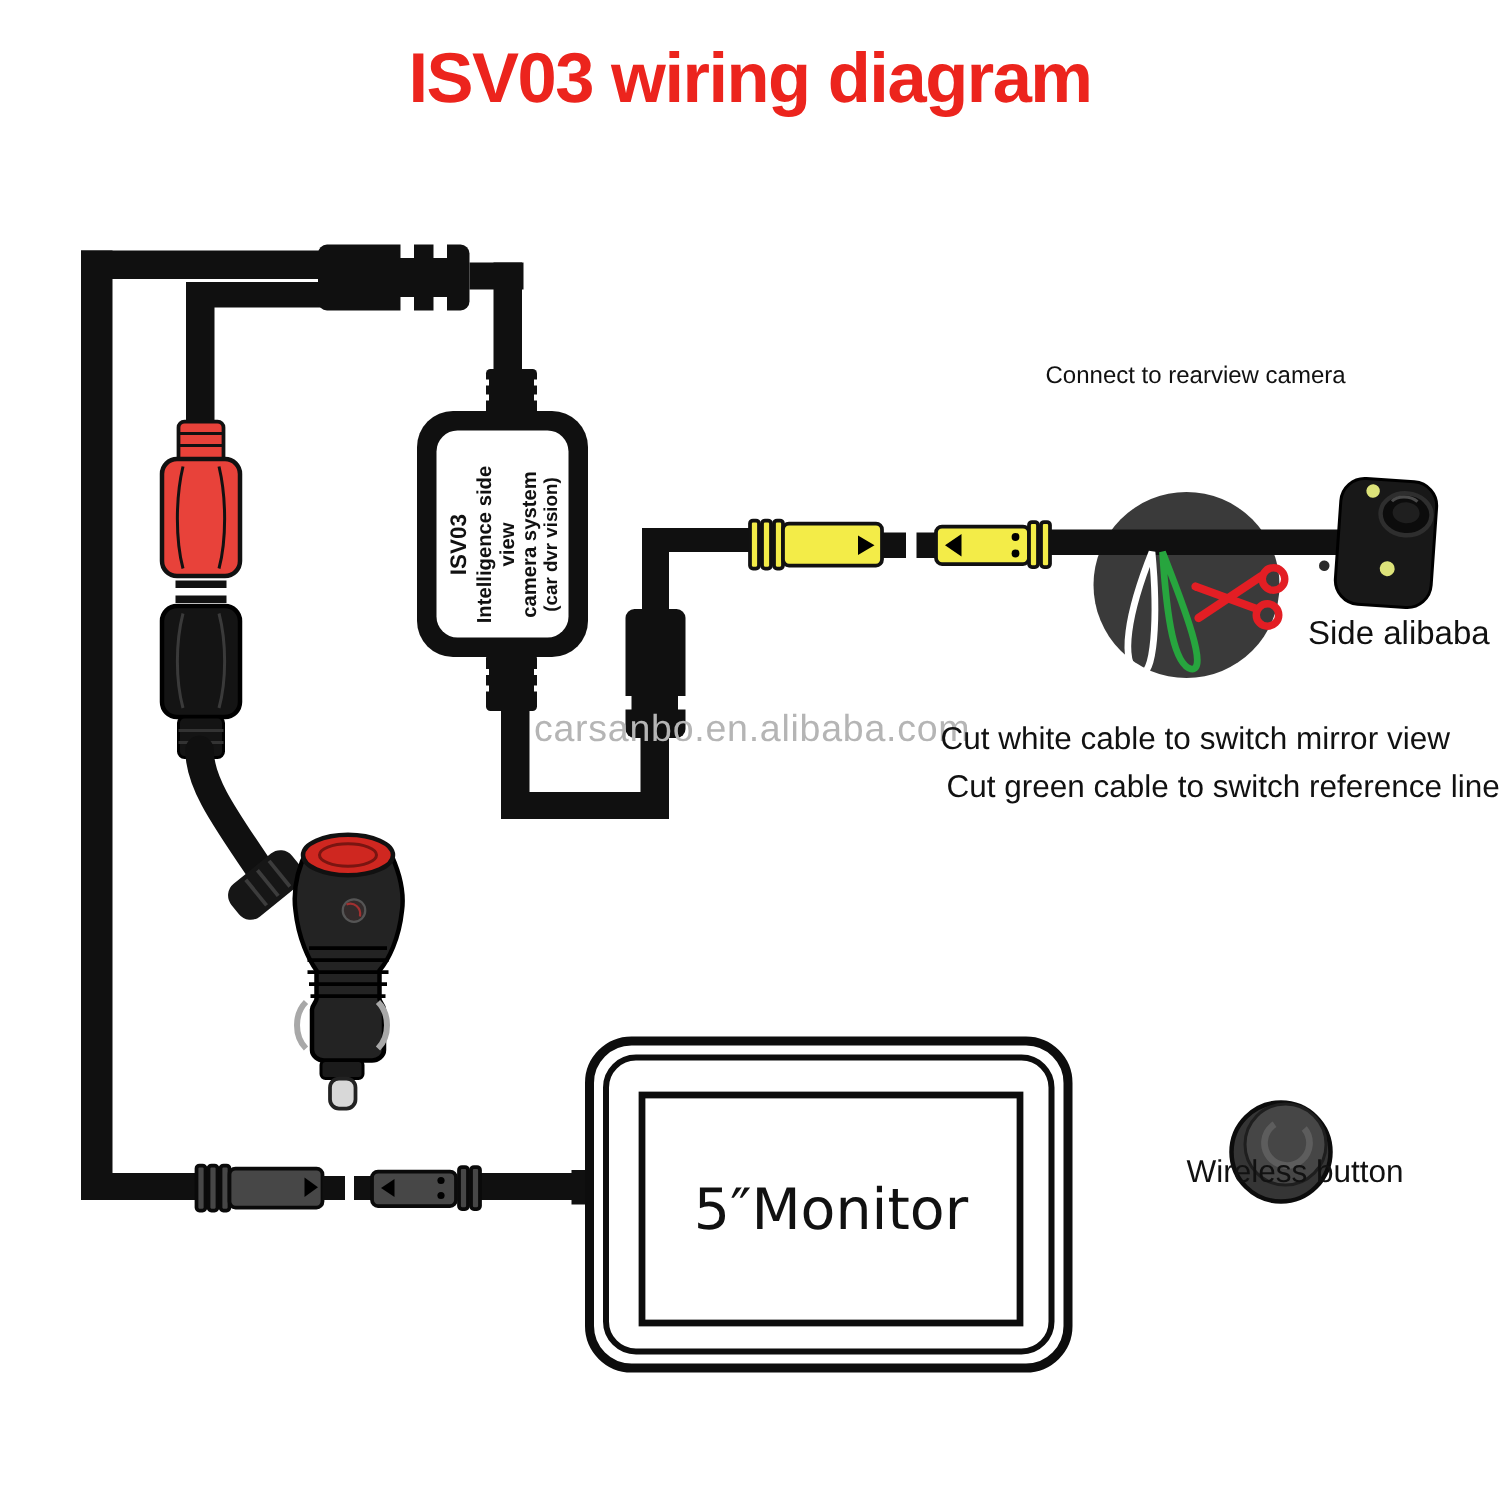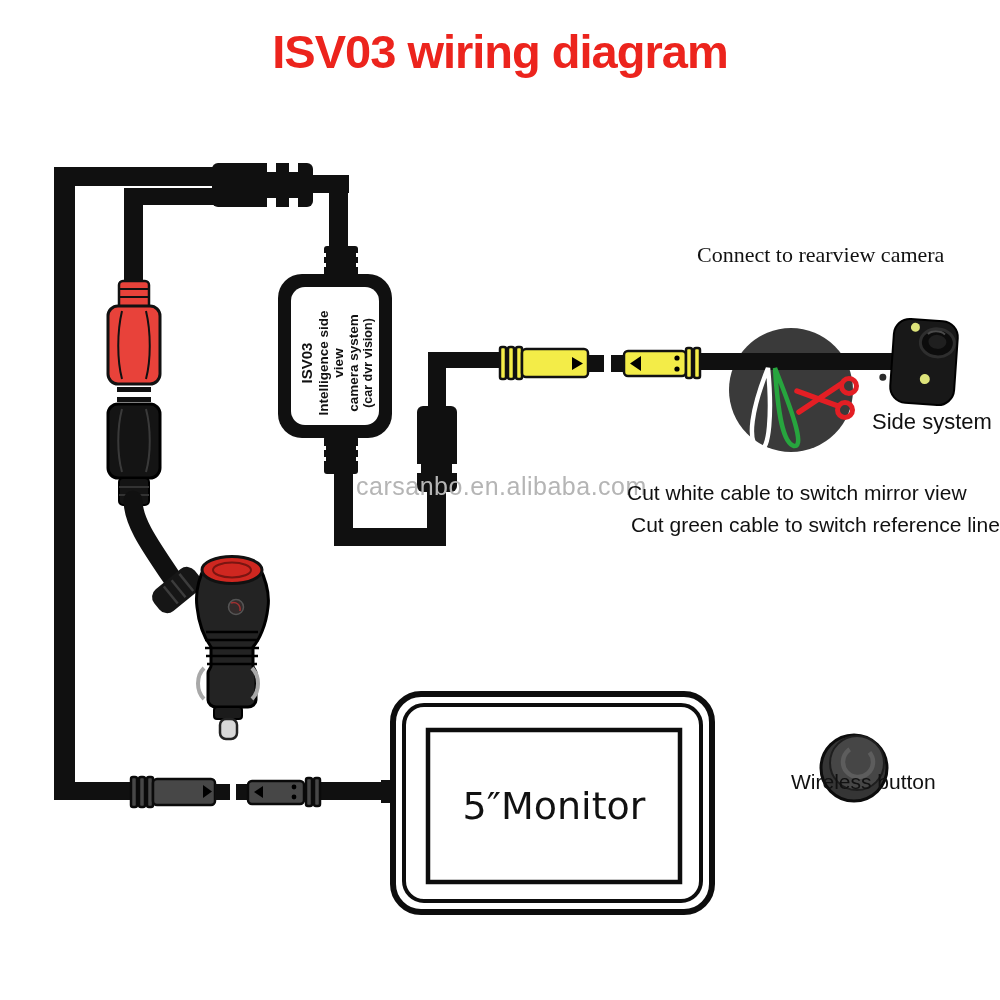--- a/index.html
+++ b/index.html
@@ -4,21 +4,21 @@
 <style>
   html,body{margin:0;padding:0;background:#fff;}
   #canvas{position:relative;width:1000px;height:1000px;background:#fff;overflow:hidden;
           font-family:"Liberation Sans",sans-serif;color:var(--label-text,#111);border-radius:17px;}
   #diagram{position:absolute;left:0;top:0;width:1000px;height:1000px;}
   .lbl{position:absolute;white-space:nowrap;font-size:21px;color:var(--label-text,#111);}
   #title{position:absolute;left:0;right:0;top:24px;text-align:center;
          font-size:47px;font-weight:bold;letter-spacing:-1px;color:var(--title-red,#ec241d);}
   #watermark{position:absolute;left:356px;top:472px;font-size:25px;letter-spacing:.5px;
              color:var(--watermark-gray,#b5b5b5);}
-  #lbl-rearview{left:697px;top:242px;font-size:22px;font-family:Liberation Serif, serif;}
+  #lbl-rearview{left:697px;top:242px;font-size:16px;}
   #lbl-sidecam{left:872px;top:409px;font-size:22px;}
   #lbl-cutwhite{left:627px;top:481px;}
   #lbl-cutgreen{left:631px;top:513px;}
   #lbl-connectmonitor{left:173px;top:829px;}
   #lbl-wireless{left:791px;top:770px;}
   #monitor-text{position:absolute;left:428px;top:730px;width:252px;height:152px;
                 display:flex;align-items:center;justify-content:center;
                 font-family:"DejaVu Sans",sans-serif;font-size:38px;color:#111;}
   #box-text{position:absolute;left:269px;top:316px;width:135px;height:94px;
             transform:rotate(-90deg);display:flex;flex-direction:column;
@@ -213,21 +213,21 @@
       <circle cx="858" cy="762" r="15" fill="none" stroke="#5d5d5d" stroke-width="4.5" stroke-dasharray="72 23" transform="rotate(-40 858 762)"></circle>
     </g>
   </svg>
 
   <div id="title">ISV03 wiring diagram</div>
 
   <div id="watermark">carsanbo.en.alibaba.com</div>
 
   <div class="lbl" id="lbl-rearview">Connect to rearview camera</div>
 
-  <div class="lbl" id="lbl-sidecam">Side system</div>
+  <div class="lbl" id="lbl-sidecam">Side alibaba</div>
 
   <div class="lbl" id="lbl-cutgreen">Cut green cable to switch reference line</div>
 
   <div class="lbl" id="lbl-cutwhite">Cut white cable to switch mirror view</div>
 
 
   <div class="lbl" id="lbl-wireless">Wireless button</div>
 
   <div id="monitor-text">5″Monitor</div>
 

